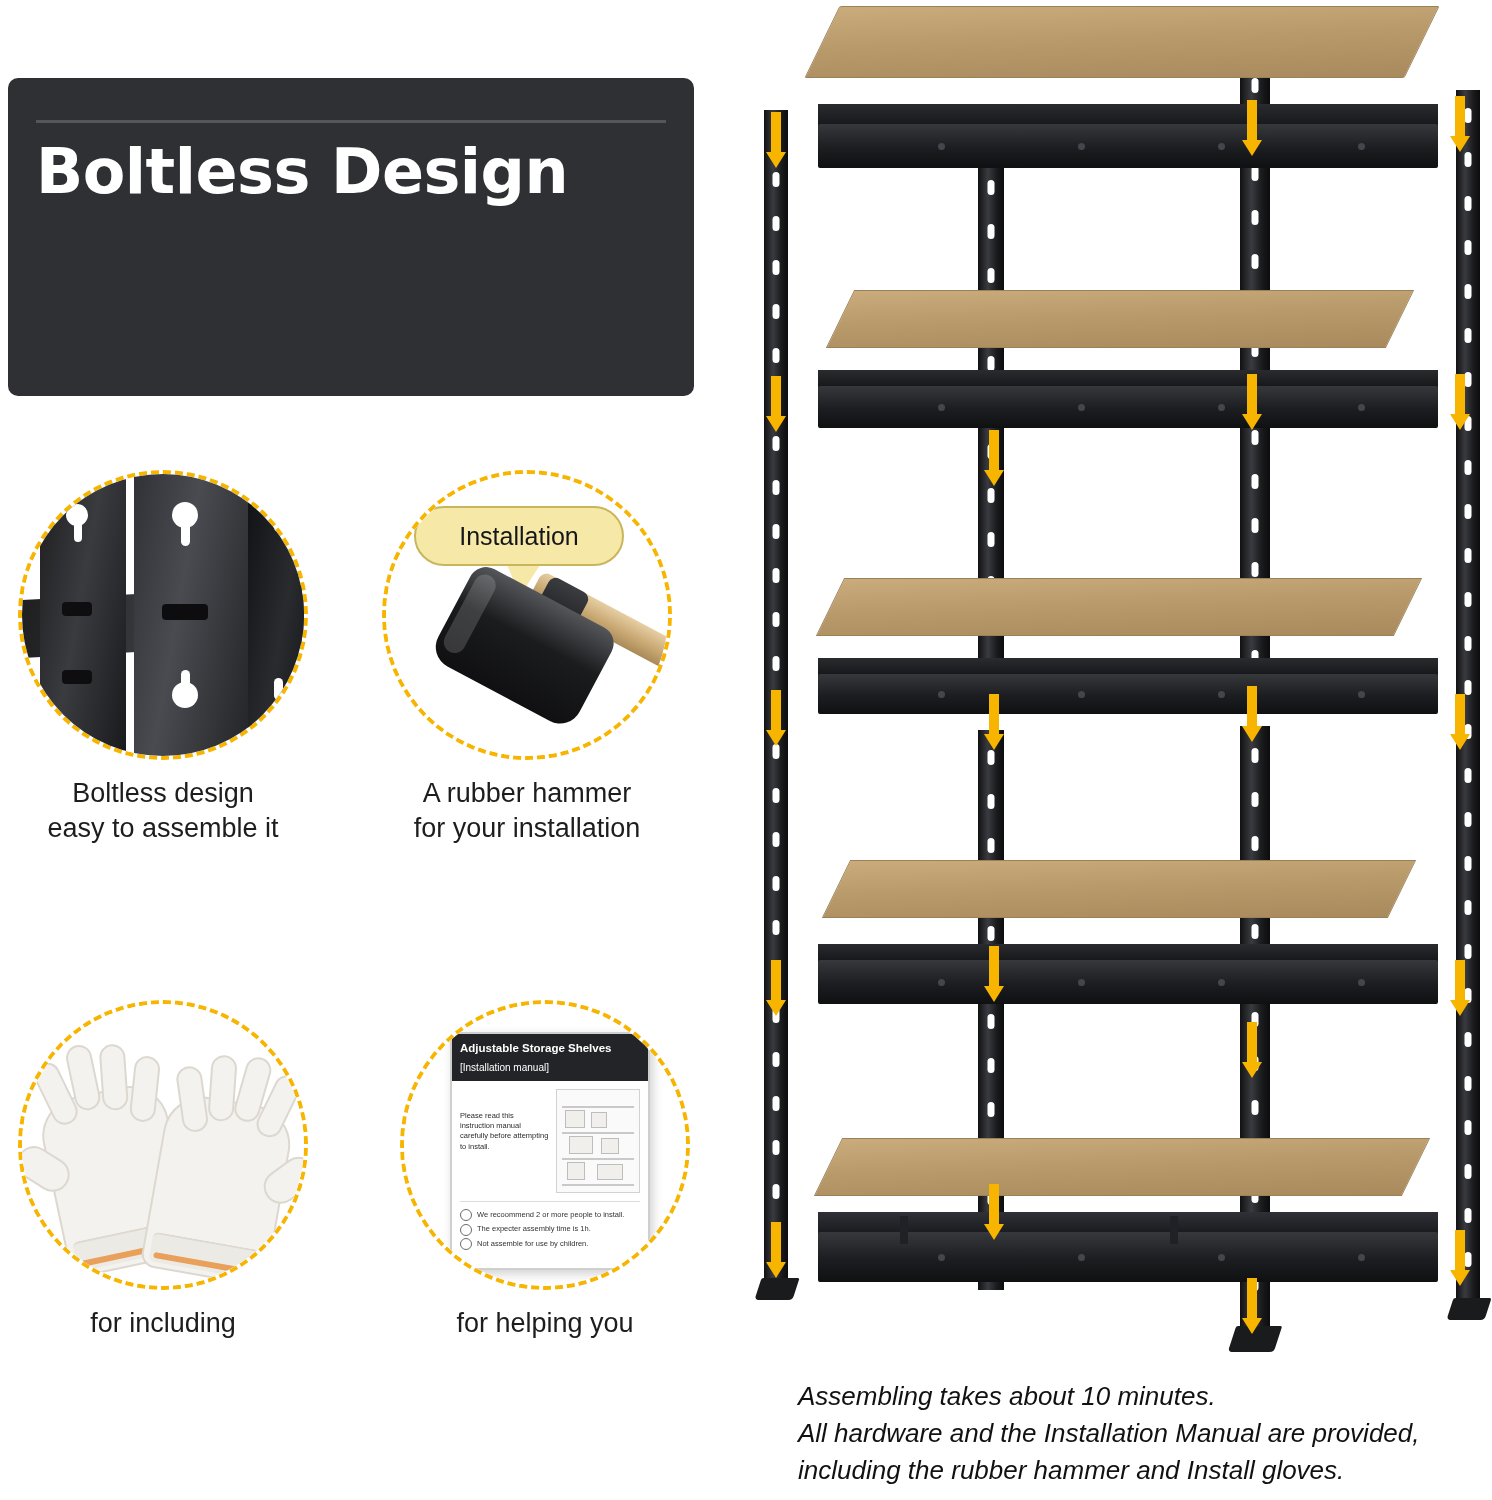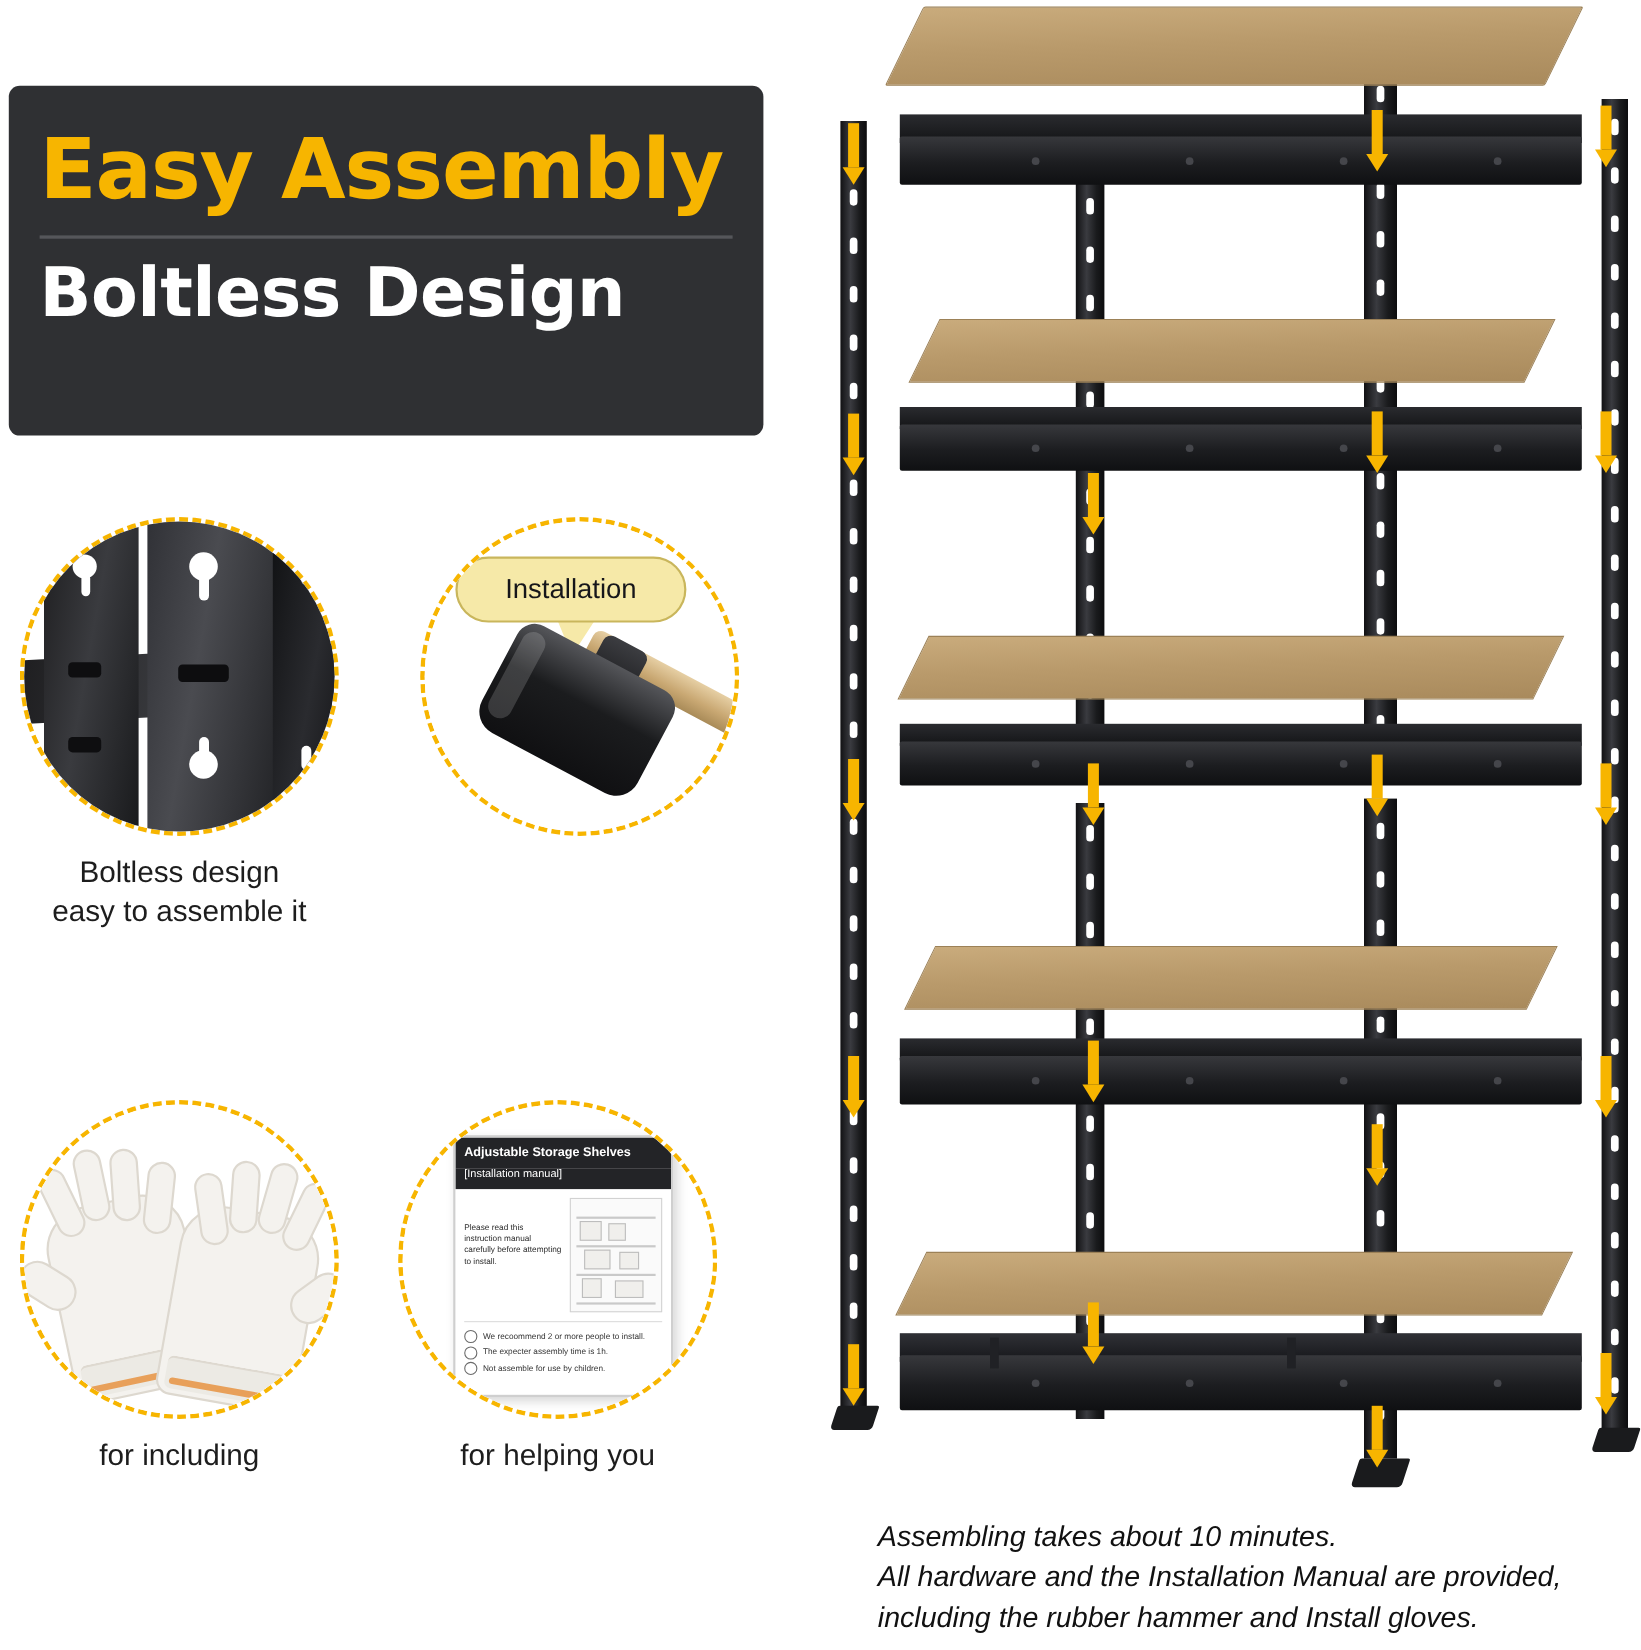--- a/index.html
+++ b/index.html
@@ -71,21 +71,21 @@
     text-align: center;
     width: 290px;
     font-size: 27px;
     color: #1d1d1d;
     line-height: 1.28;
   }
 
   #feature-boltless { left: 18px; top: 470px; }
   #feature-hammer  { left: 382px; top: 470px; }
   #feature-gloves  { left: 18px; top: 1000px; }
-  #feature-manual  { left: 362px; top: 1000px; }
+  #feature-manual  { left: 400px; top: 1000px; }
 
   
   .bracket-art { position: absolute; inset: 0; background: #ffffff; }
   .bk-panel {
     position: absolute;
     background: linear-gradient(100deg,#1d1d1f 0%, #3a3b3f 45%, #17181a 100%);
   }
   .bk-hole {
     position: absolute;
     background: #ffffff;
@@ -341,21 +341,20 @@
     line-height: 1.42;
   }
   #footer-note div { white-space: nowrap; }
 </style>
 </head>
 <body>
 
 <div id="left-column">
 
   <div id="headline-banner">
-    <div id="headline-primary">Easy Assembly</div>
     <div id="headline-rule"></div>
     <div id="headline-secondary">Boltless Design</div>
   </div>
 
   <div class="feature-cell" id="feature-boltless">
     <div class="feature-circle">
       <div class="bracket-art">
 
         <div class="bk-panel" style="left:-10px; top:118px; width:330px; height:58px; transform:skewY(-3deg);"></div>
 
@@ -385,20 +384,24 @@
 
   <div class="feature-cell" id="feature-hammer">
     <div class="feature-circle">
       <div class="hammer-art">
         <div class="speech-tail"></div>
         <div class="speech-bubble">Installation</div>
         <div class="hammer-handle"></div>
         <div class="hammer-collar"></div>
         <div class="hammer-head"></div>
       </div>
+    </div>
+    <div class="feature-caption">
+      <div>A rubber hammer</div>
+      <div>for your installation</div>
     </div>
   </div>
 
   <div class="feature-cell" id="feature-gloves">
     <div class="feature-circle">
       <div class="gloves-art">
 
         <div class="glove" style="left:30px; top:86px; transform:rotate(-12deg);">
           <div class="finger" style="left:8px;  top:-42px; transform:rotate(-14deg);"></div>
           <div class="finger" style="left:38px; top:-52px;"></div>

